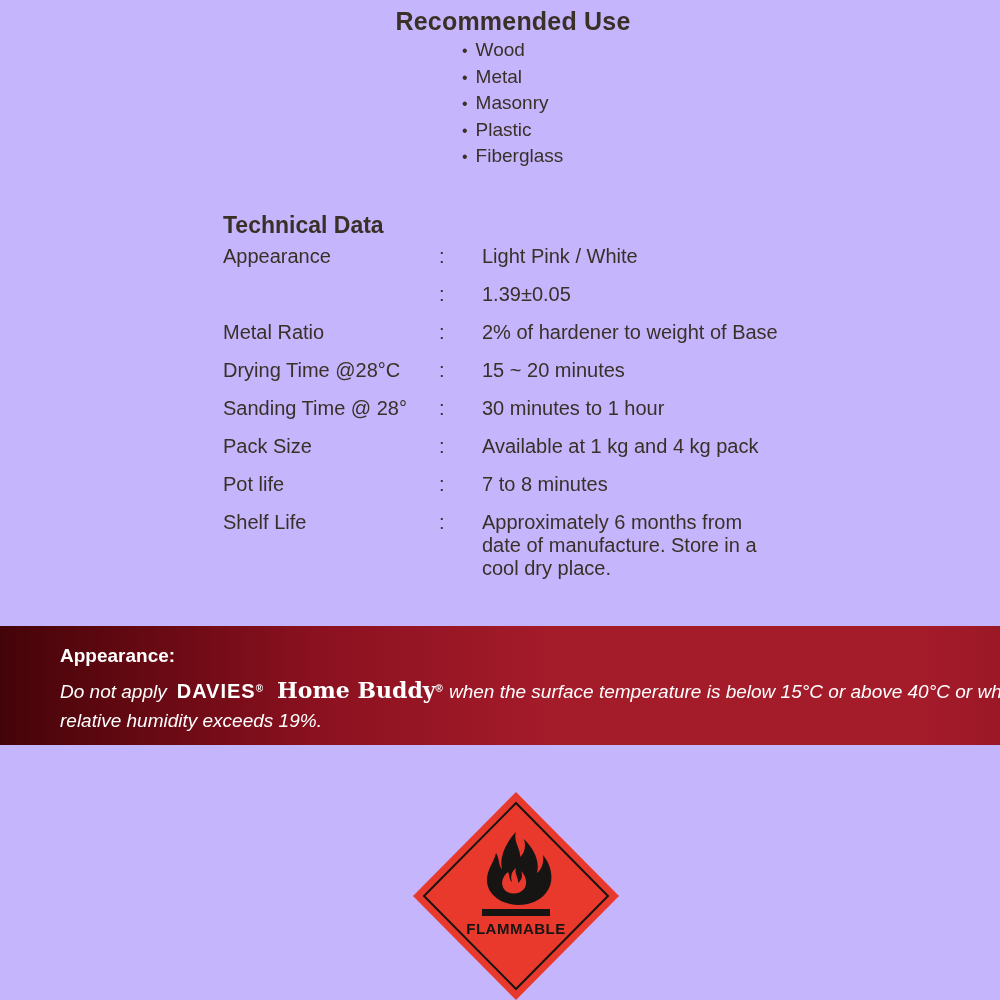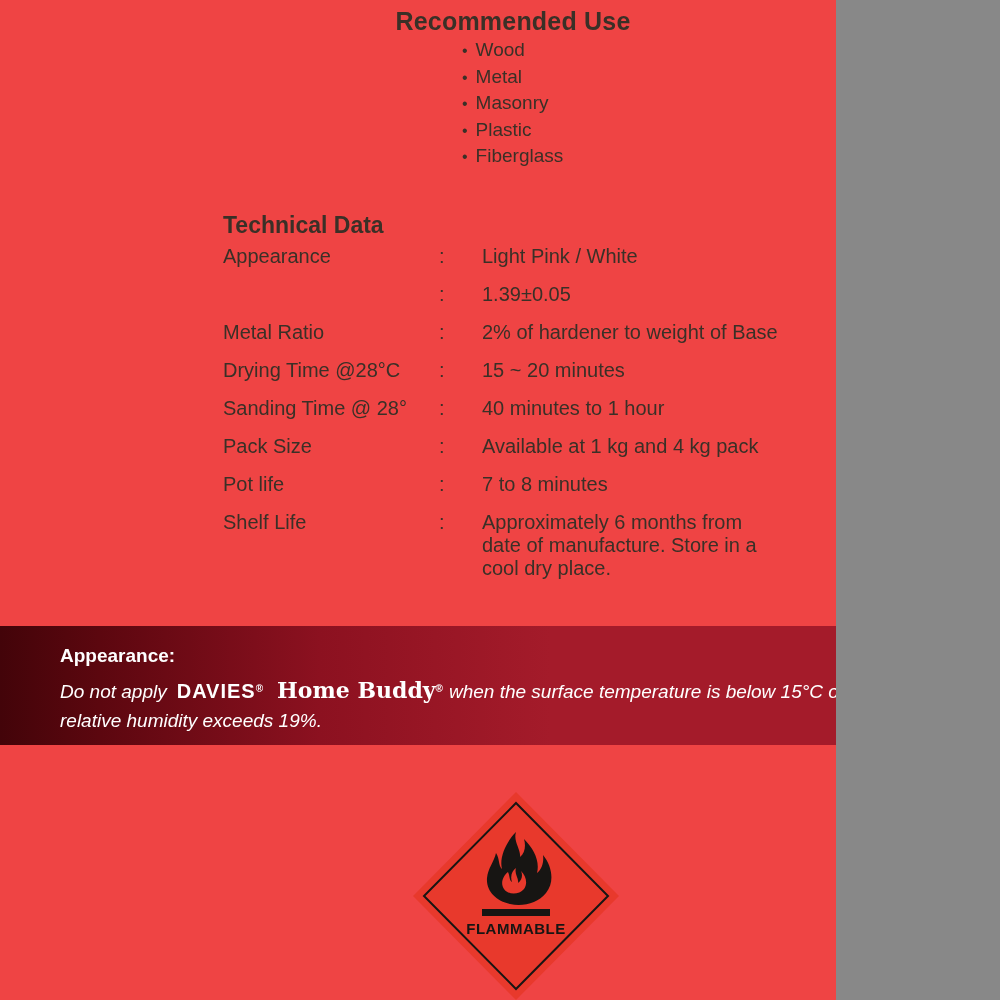--- a/index.html
+++ b/index.html
@@ -1,18 +1,18 @@
 <!DOCTYPE html>
 <html><head>
 <meta charset="utf-8">
 <style>
   html,body { margin:0; padding:0; background:#888; }
   .page {
-    position:relative; width:836px; height:1000px; overflow:hidden;
-    background:#ef4444; color:#3A3027;
+    position:relative; width:1000px; height:1000px; overflow:hidden;
+    background:#c4b5fd; color:#3A3027;
     font-family:"Liberation Sans","DejaVu Sans",sans-serif;
   }
   .rec-title {
     position:absolute; top:7px; left:26px; width:974px; margin:0;
     text-align:center; font-size:25px; font-weight:bold; letter-spacing:0.2px;
   }
   .rec-list {
     position:absolute; left:462px; top:37px; margin:0; padding:0;
     list-style:none; font-size:19px; line-height:25.5px;
   }
@@ -78,21 +78,21 @@
       <div class="t-label">Metal Ratio</div>
       <div class="t-colon">:</div>
       <div class="t-value">2% of hardener to weight of Base</div>
 
       <div class="t-label">Drying Time @28°C</div>
       <div class="t-colon">:</div>
       <div class="t-value">15 ~ 20 minutes</div>
 
       <div class="t-label">Sanding Time @ 28°</div>
       <div class="t-colon">:</div>
-      <div class="t-value">40 minutes to 1 hour</div>
+      <div class="t-value">30 minutes to 1 hour</div>
 
       <div class="t-label">Pack Size</div>
       <div class="t-colon">:</div>
       <div class="t-value">Available at 1 kg and 4 kg pack</div>
 
       <div class="t-label">Pot life</div>
       <div class="t-colon">:</div>
       <div class="t-value">7 to 8 minutes</div>
 
       <div class="t-label">Shelf Life</div>

